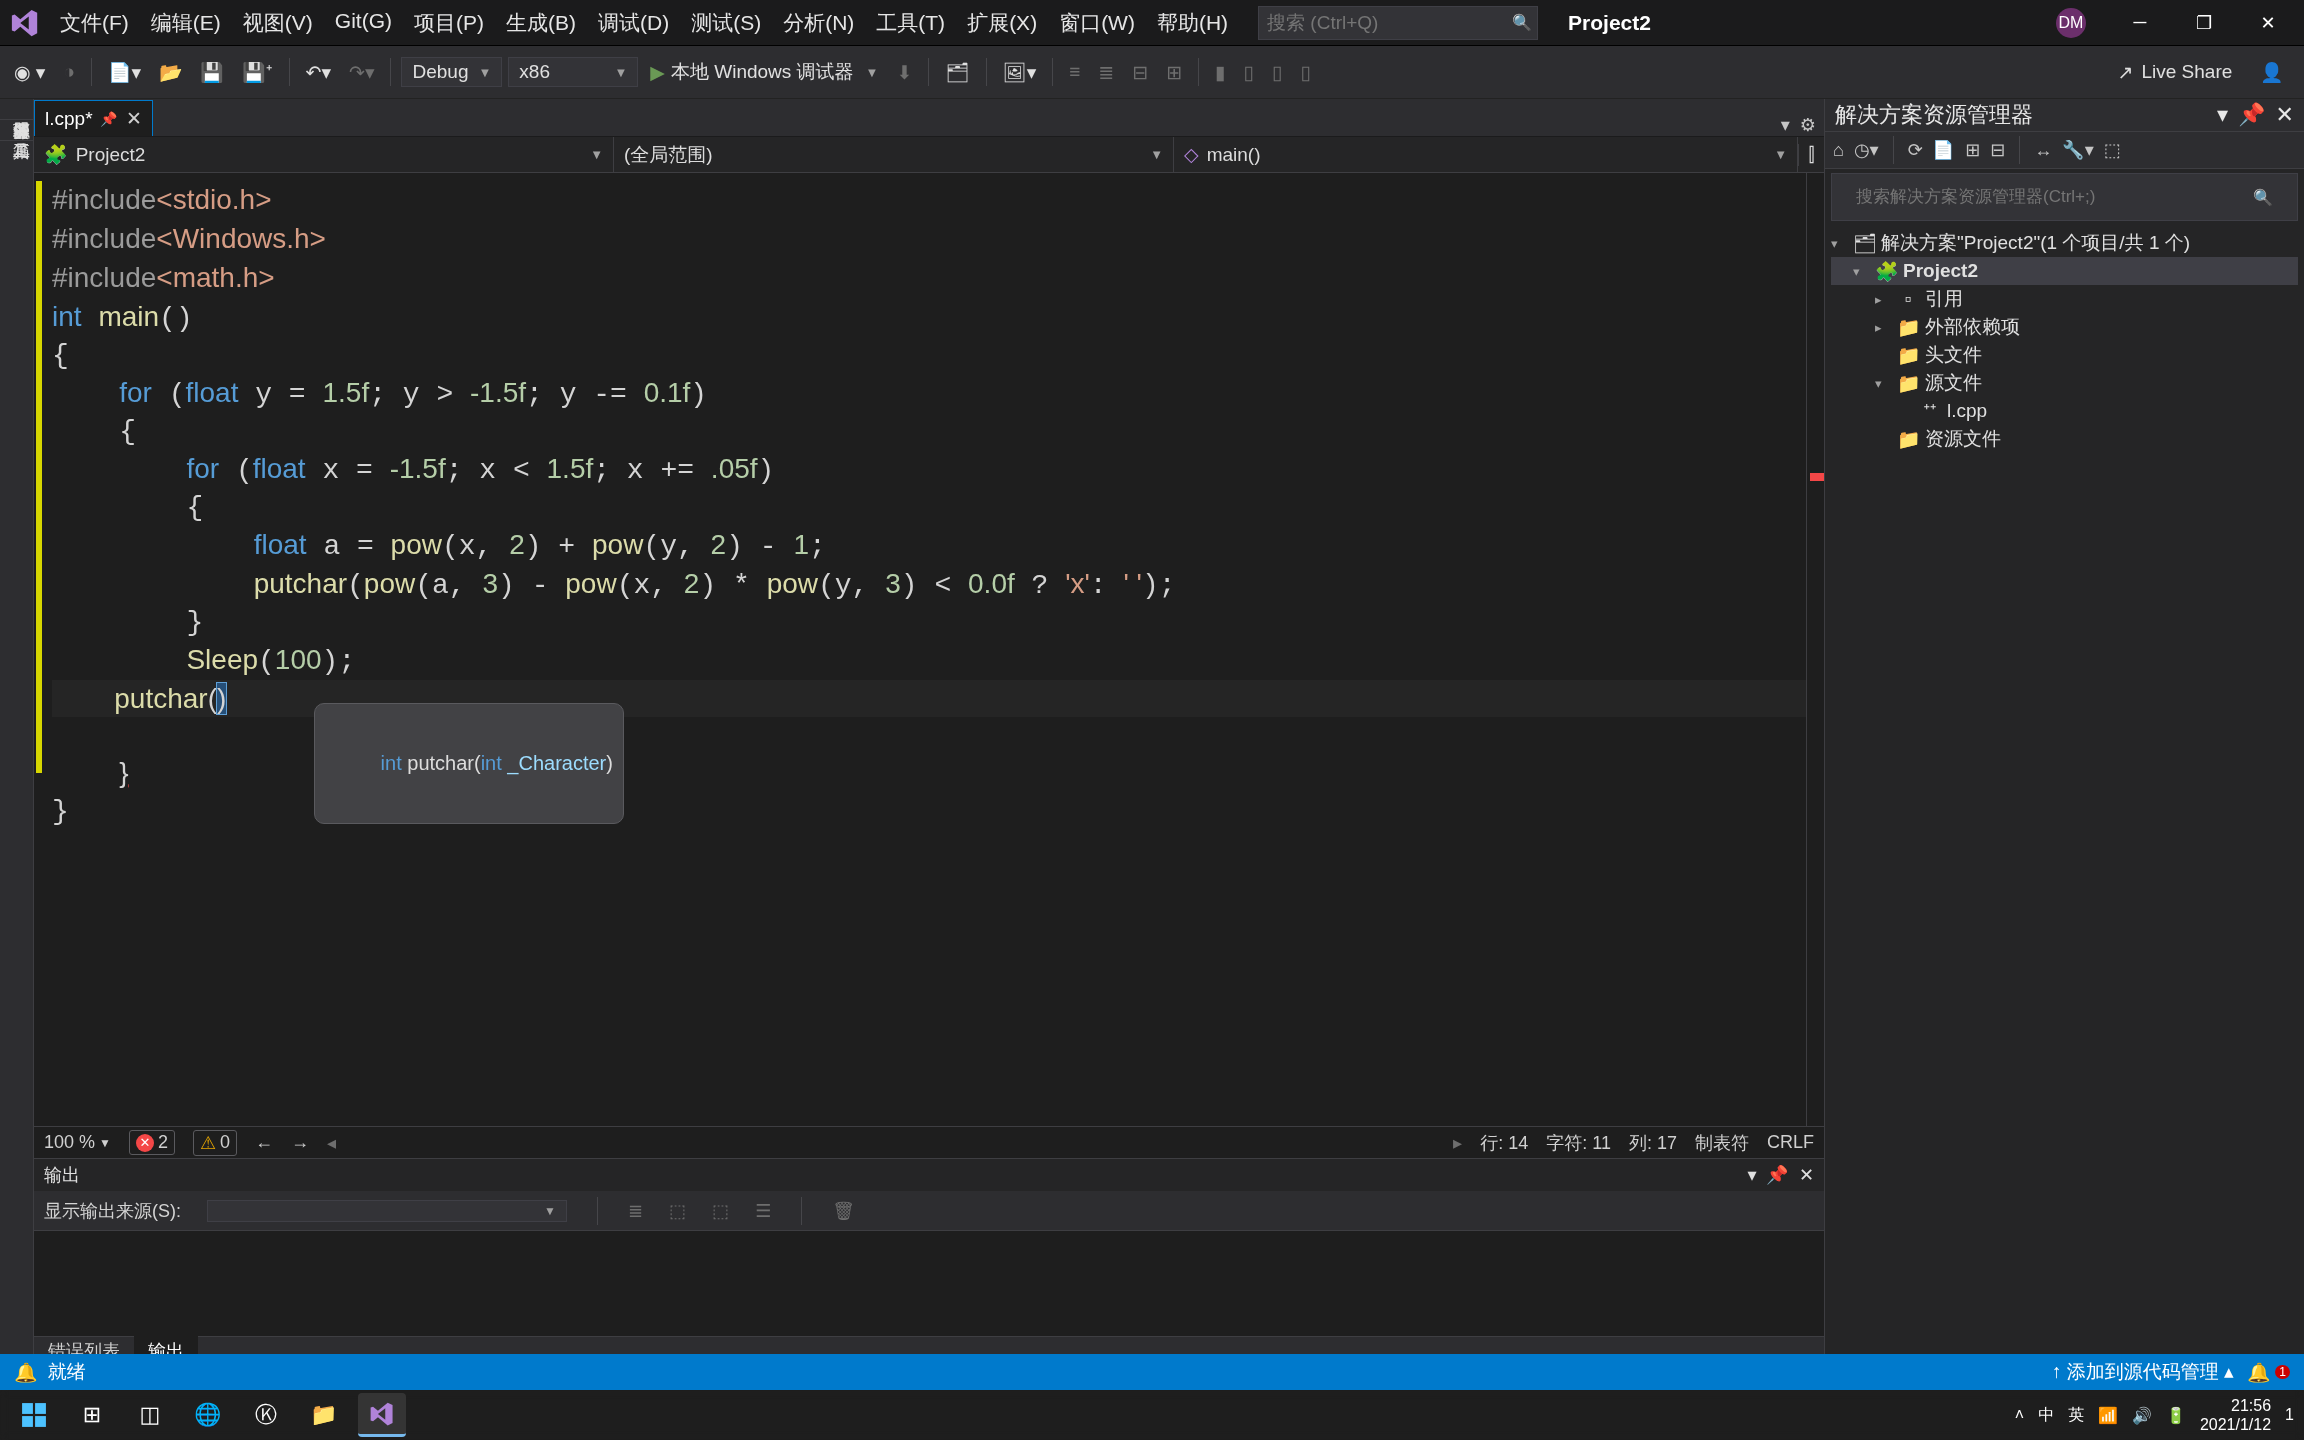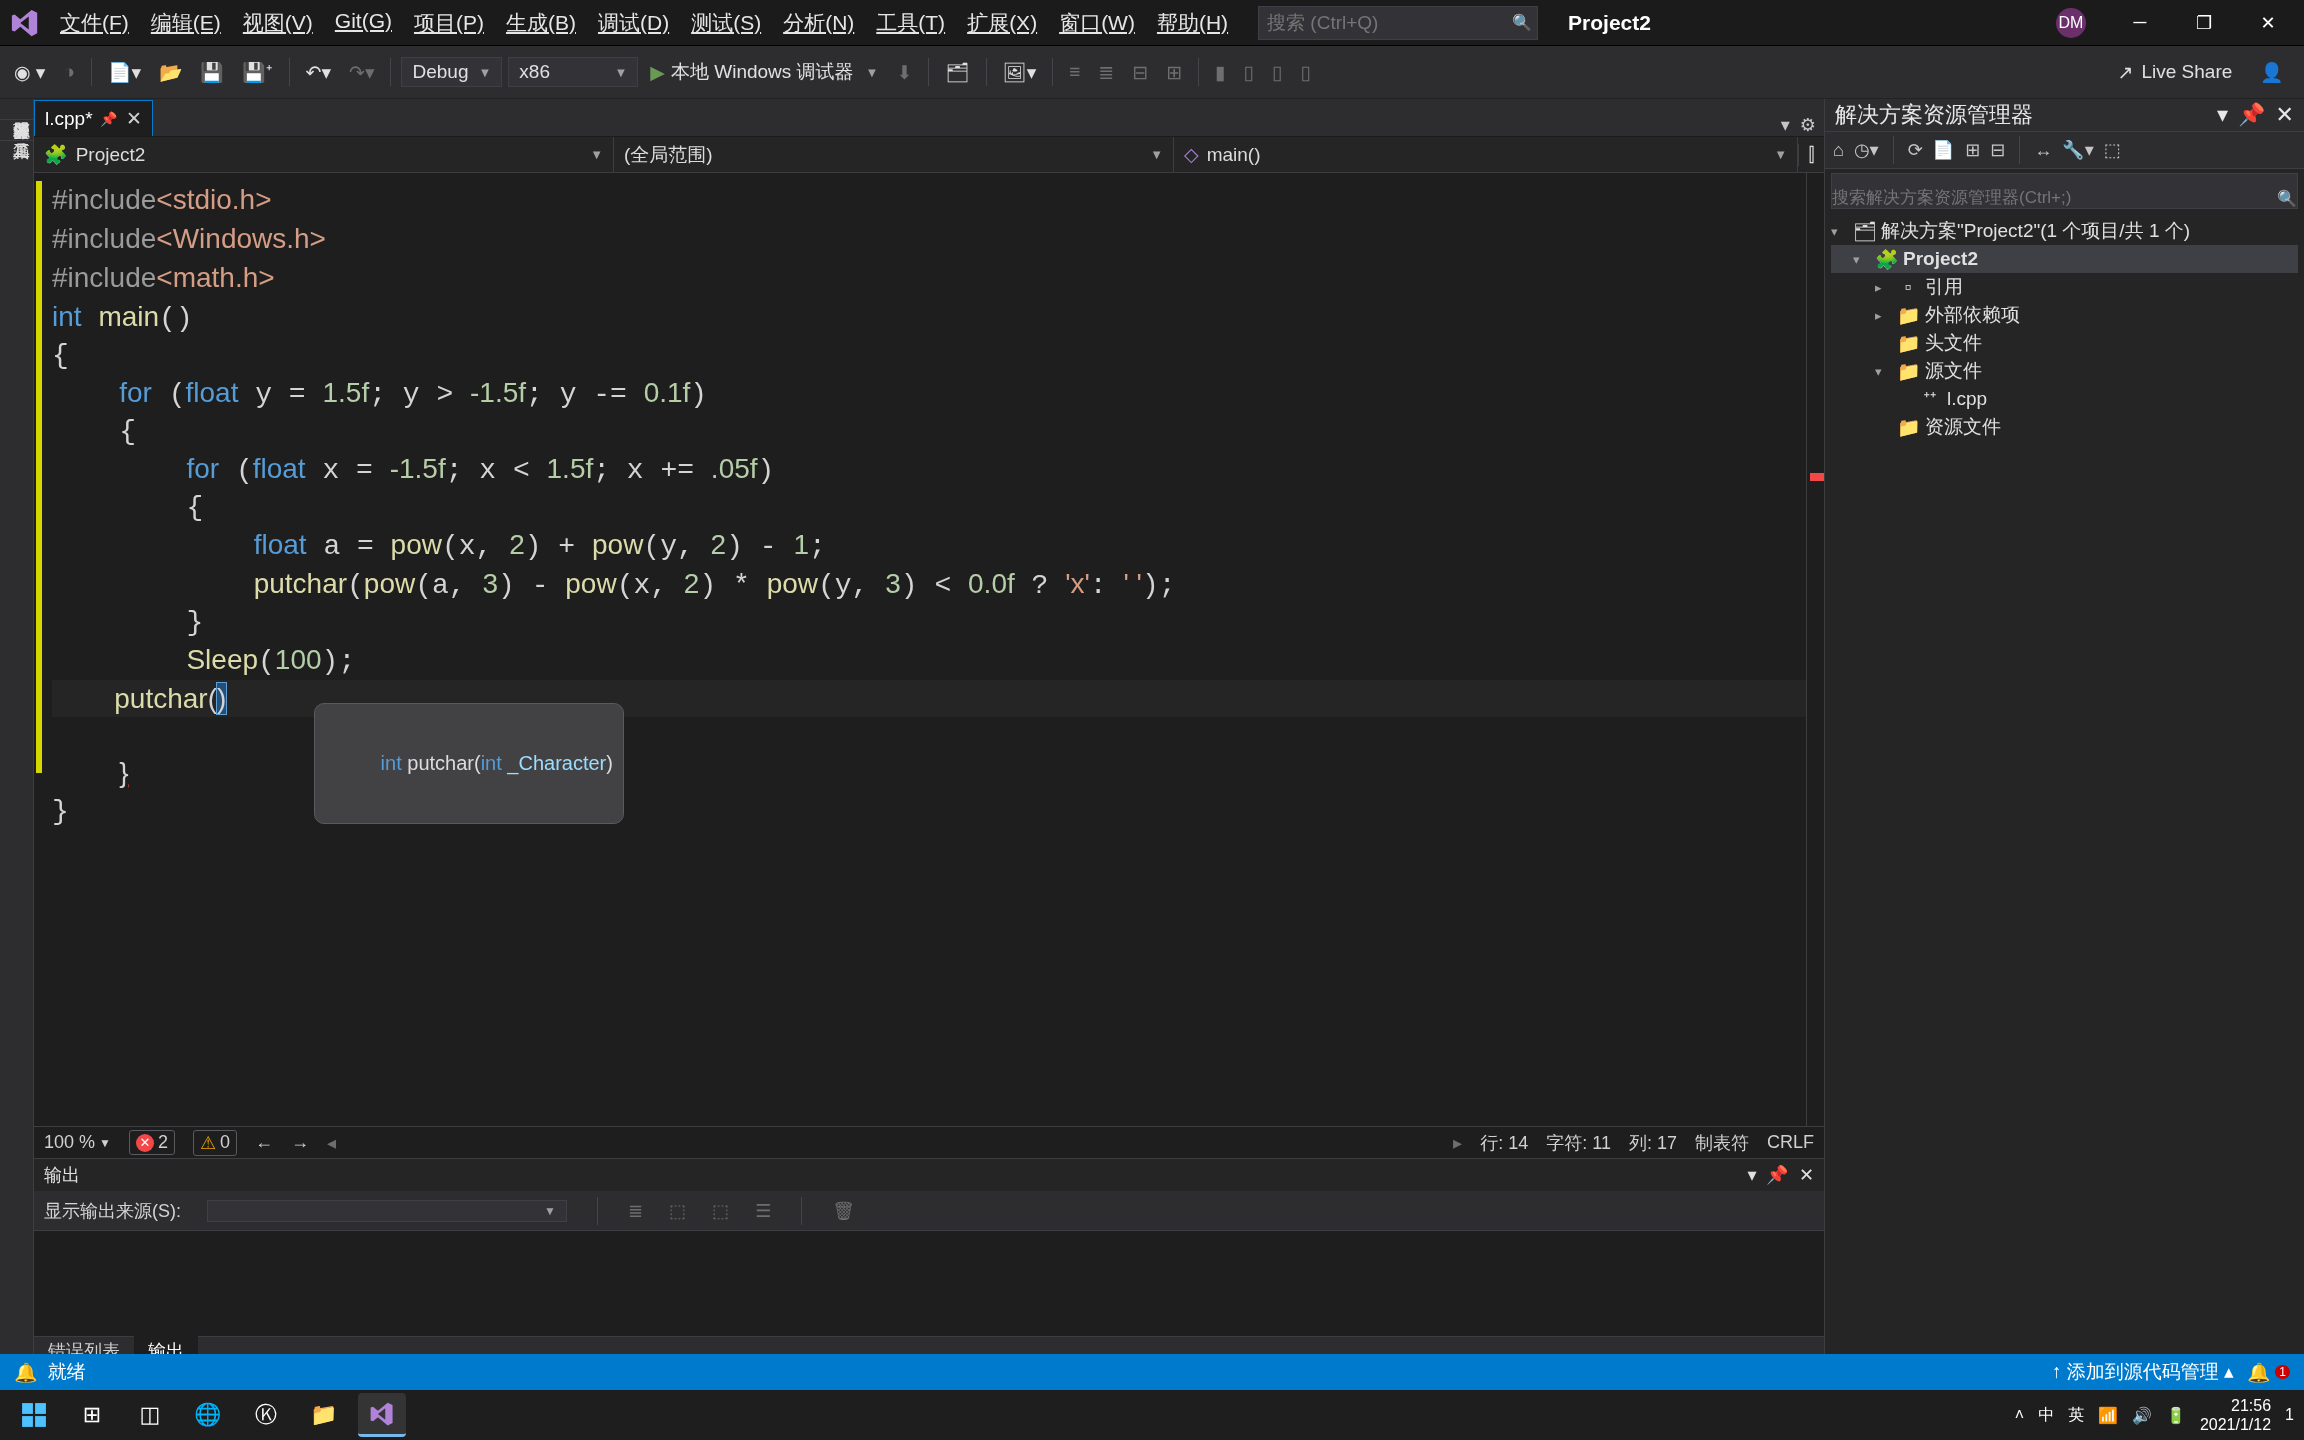--- a/index.html
+++ b/index.html
@@ -4,21 +4,21 @@
 <style>
 * { margin:0; padding:0; box-sizing:border-box; font-family:"Segoe UI","Microsoft YaHei",sans-serif; }
 body { background:#1e1e1e; color:#d4d4d4; width:2304px; height:1440px; overflow:hidden; position:relative; transform-origin:top left; }
 
 :root { --bg:#2d2d30; --bg2:#1e1e1e; --bg3:#252526; --border:#3e3e42; --blue:#0e639c; --menu-fg:#f0f0f0; --kw:#569cd6; --type:#4ec9b0; --str:#d69d85; --num:#b5cea8; --comment:#57a64a; --ident:#dcdcaa; --gray:#9cdcfe; }
 
 .titlebar { height:46px; background:#1b1b1c; display:flex; align-items:center; padding:0 6px; border-bottom:1px solid #000; }
 .titlebar .vs-icon { width:30px; height:30px; margin:0 10px 0 4px; display:inline-block; }
 .titlebar .vs-icon svg { width:100%; height:100%; }
 .menu { display:flex; gap:2px; font-size:21px; color:#e6e6e6; }
-.menu span { padding:4px 10px;text-decoration:underline; }
+.menu span { padding:4px 10px; }
 .search-box { width:280px; height:34px; background:#333337; border:1px solid #3f3f46; display:flex; align-items:center; padding:0 8px; margin-left:20px; }
 .search-box input { flex:1; background:transparent; border:none; color:#fff; font-size:19px; outline:none; }
 .search-box .si { color:#a0a0a0; }
 .project-name { color:#fff; font-size:21px; font-weight:600; margin-left:30px; }
 .win-ctrls { margin-left:auto; display:flex; gap:4px; align-items:center; }
 .win-ctrls .avatar { width:30px; height:30px; border-radius:50%; background:#6b2f6b; display:flex; align-items:center; justify-content:center; font-size:16px; color:#fff; margin-right:20px; }
 .win-ctrls .wc { width:60px; height:40px; display:flex; align-items:center; justify-content:center; color:#fff; font-size:18px; }
 
 .toolbar { height:53px; background:#2d2d30; border-bottom:1px solid #222; display:flex; align-items:center; padding:0 8px; gap:6px; font-size:19px; color:#e0e0e0; }
 .tb-btn { padding:4px 6px; color:#e0e0e0; display:flex; align-items:center; gap:2px; }
@@ -77,21 +77,21 @@
 .out-tools .combo { background:#333337; border:1px solid #3f3f46; padding:3px 10px; min-width:360px; display:flex; align-items:center; justify-content:space-between; }
 .out-body { flex:1; }
 .out-tabs { height:32px; background:#2d2d30; display:flex; align-items:flex-end; border-top:1px solid #3e3e42; }
 .out-tabs .ot { padding:5px 14px; font-size:18px; color:#d0d0d0; }
 .out-tabs .ot.active { background:#1e1e1e; color:#fff; }
 
 .solution { width:480px; background:#252526; border-left:1px solid #3e3e42; display:flex; flex-direction:column; }
 .sol-title { height:32px; background:#2d2d30; display:flex; align-items:center; padding:0 10px; font-size:22px; color:#e8e8e8; }
 .sol-title .ri { margin-left:auto; display:flex; gap:10px; }
 .sol-tools { height:38px; background:#2d2d30; border-top:1px solid #3e3e42; border-bottom:1px solid #3e3e42; display:flex; align-items:center; padding:0 8px; gap:10px; color:#c5c5c5; font-size:18px; }
-.sol-search { height:36px; background:#333337; margin:4px 6px; border:1px solid #3f3f46; display:flex; align-items:flex-end; padding:0 0; }
+.sol-search { height:48px; background:#333337; margin:4px 6px; border:1px solid #3f3f46; display:flex; align-items:center; padding:0 24px; }
 .sol-search input { flex:1; background:transparent; border:none; color:#d4d4d4; font-size:17px; outline:none; }
 .sol-tree { flex:1; font-size:19px; padding:4px 6px; color:#e0e0e0; }
 .node { display:flex; align-items:center; gap:6px; height:28px; }
 .node .ar { width:16px; font-size:13px; color:#a0a0a0; }
 .node .ic { width:22px; text-align:center; }
 .node.sel { background:#3f3f46; }
 .indent1 { padding-left:22px; } .indent2 { padding-left:44px; } .indent3 { padding-left:66px; }
 
 .vs-status { position:absolute; left:0; right:0; bottom:50px; height:36px; background:#007acc; color:#fff; display:flex; align-items:center; padding:0 14px; font-size:19px; }
 .vs-status .si { margin-right:10px; }

